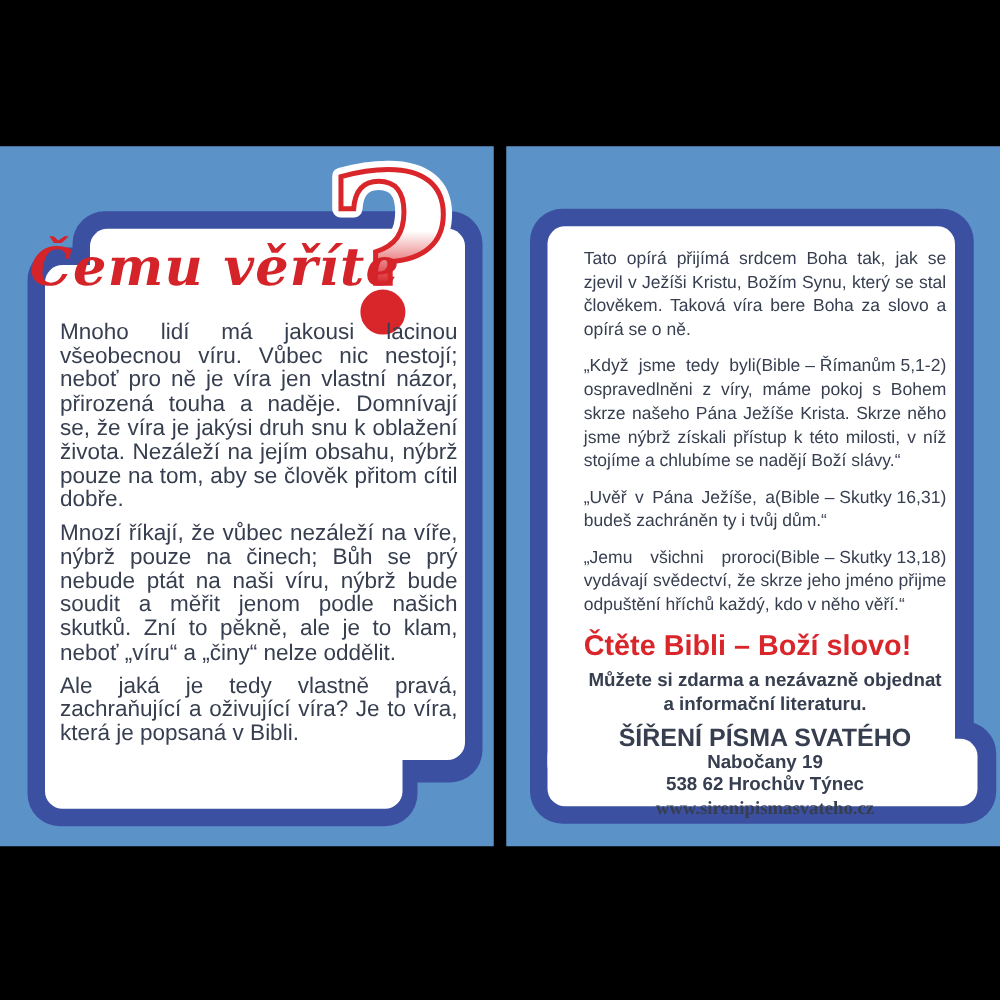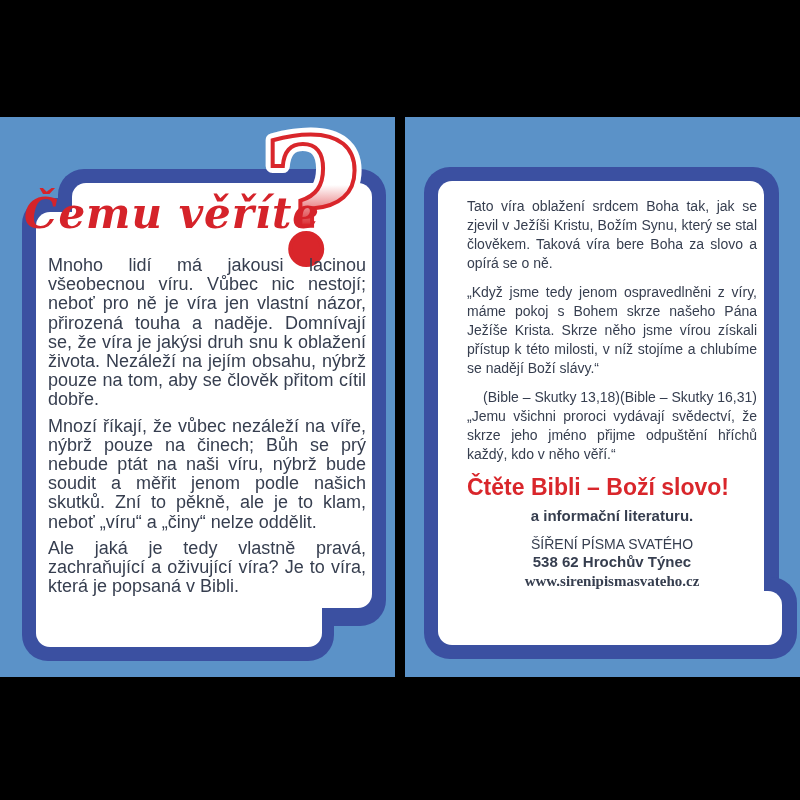--- a/index.html
+++ b/index.html
@@ -26,21 +26,21 @@
   #right-body{left:62px;top:80px;width:290px;font-size:14px;line-height:19px;}
   .body-col p{margin:0 0 7px 0;}
   #right-body p{margin:0 0 10px 0;}
   .quote .ref{float:right;}
   b{font-weight:400;}
   .red-heading{
     color:#d9262b;font-weight:bold;font-size:23px;text-align:left;
     margin:14px 0 10px 0 !important;white-space:nowrap;
   }
   .center-block{text-align:center;font-weight:600;line-height:18.5px;font-size:15px;}
-  .org-name{font-weight:400;font-size:14px;margin-top:9px;}
+  .org-name{font-weight:700;font-size:20px;margin-top:9px;}
   .offer{margin-bottom:0 !important;}
   .org-block{margin:0 !important;}
   .website{font-weight:600;font-family:Liberation Serif, serif;}
 </style>
 </head>
 <body>
 
 <div class="bar" id="top-bar"></div>
 <div class="bar" id="bottom-bar"></div>
 
@@ -78,33 +78,35 @@
 
 <div class="panel" id="panel-right">
   <svg class="card-svg" width="395" height="560" viewBox="0 0 395 560">
     <rect x="19" y="50" width="355" height="473" rx="26" fill="#3b50a1"></rect>
     <rect x="19" y="460" width="373" height="82" rx="26" fill="#3b50a1"></rect>
     <rect x="33" y="64" width="326" height="445" rx="14" fill="#ffffff"></rect>
     <rect x="33" y="474" width="344" height="54" rx="14" fill="#ffffff"></rect>
   </svg>
 
   <div class="body-col" id="right-body">
-    <p>Tato víra oblažení srdcem Boha tak, jak se zjevil v Ježíši Kristu, Božím Synu, který se stal člověkem. Taková víra bere Boha za slovo a opírá se o ně.</p>
+    <p>Tato opírá přijímá srdcem Boha tak, jak se zjevil v Ježíši Kristu, Božím Synu, který se stal člověkem. Taková víra bere Boha za slovo a opírá se o ně.</p>
 
-    <p class="quote"><span><span>„Když jsme tedy jenom ospravedlněni </span><b>z víry</b><span>, máme pokoj s Bohem skrze našeho Pána Ježíše Krista. Skrze něho jsme </span><b>vírou</b><span> získali přístup k této milosti, v níž stojíme a chlubíme se nadějí Boží slávy.“ </span></span></p>
+    <p class="quote"><span class="ref">(Bible – Římanům 5,1-2)</span><span><span>„Když jsme tedy byli ospravedlněni </span><b>z víry</b><span>, máme pokoj s Bohem skrze našeho Pána Ježíše Krista. Skrze něho jsme </span><b>nýbrž</b><span> získali přístup k této milosti, v níž stojíme a chlubíme se nadějí Boží slávy.“ </span></span></p>
 
-    <p class="quote"><span class="ref">(Bible – Skutky 16,31)</span></p>
+    <p class="quote"><span class="ref">(Bible – Skutky 16,31)</span><span><span>„Uvěř v Pána Ježíše, a budeš zachráněn ty i tvůj dům.“ </span></span></p>
 
     <p class="quote"><span class="ref">(Bible – Skutky 13,18)</span><span><span>„Jemu všichni proroci vydávají svědectví, že skrze jeho jméno přijme odpuštění hříchů každý, </span><b>kdo v něho věří</b><span>.“ </span></span></p>
 
     <p class="red-heading">Čtěte Bibli – Boží slovo!</p>
 
     <div class="center-block offer">
+      <div>Můžete si zdarma a nezávazně objednat</div>
       <div>a informační literaturu.</div>
     </div>
 
     <div class="center-block org-block">
       <div class="org-name">ŠÍŘENÍ PÍSMA SVATÉHO</div>
+      <div>Nabočany 19</div>
       <div>538 62 Hrochův Týnec</div>
       <div class="website">www.sirenipismasvateho.cz</div>
     </div>
   </div>
 </div>
 
 </body></html>

